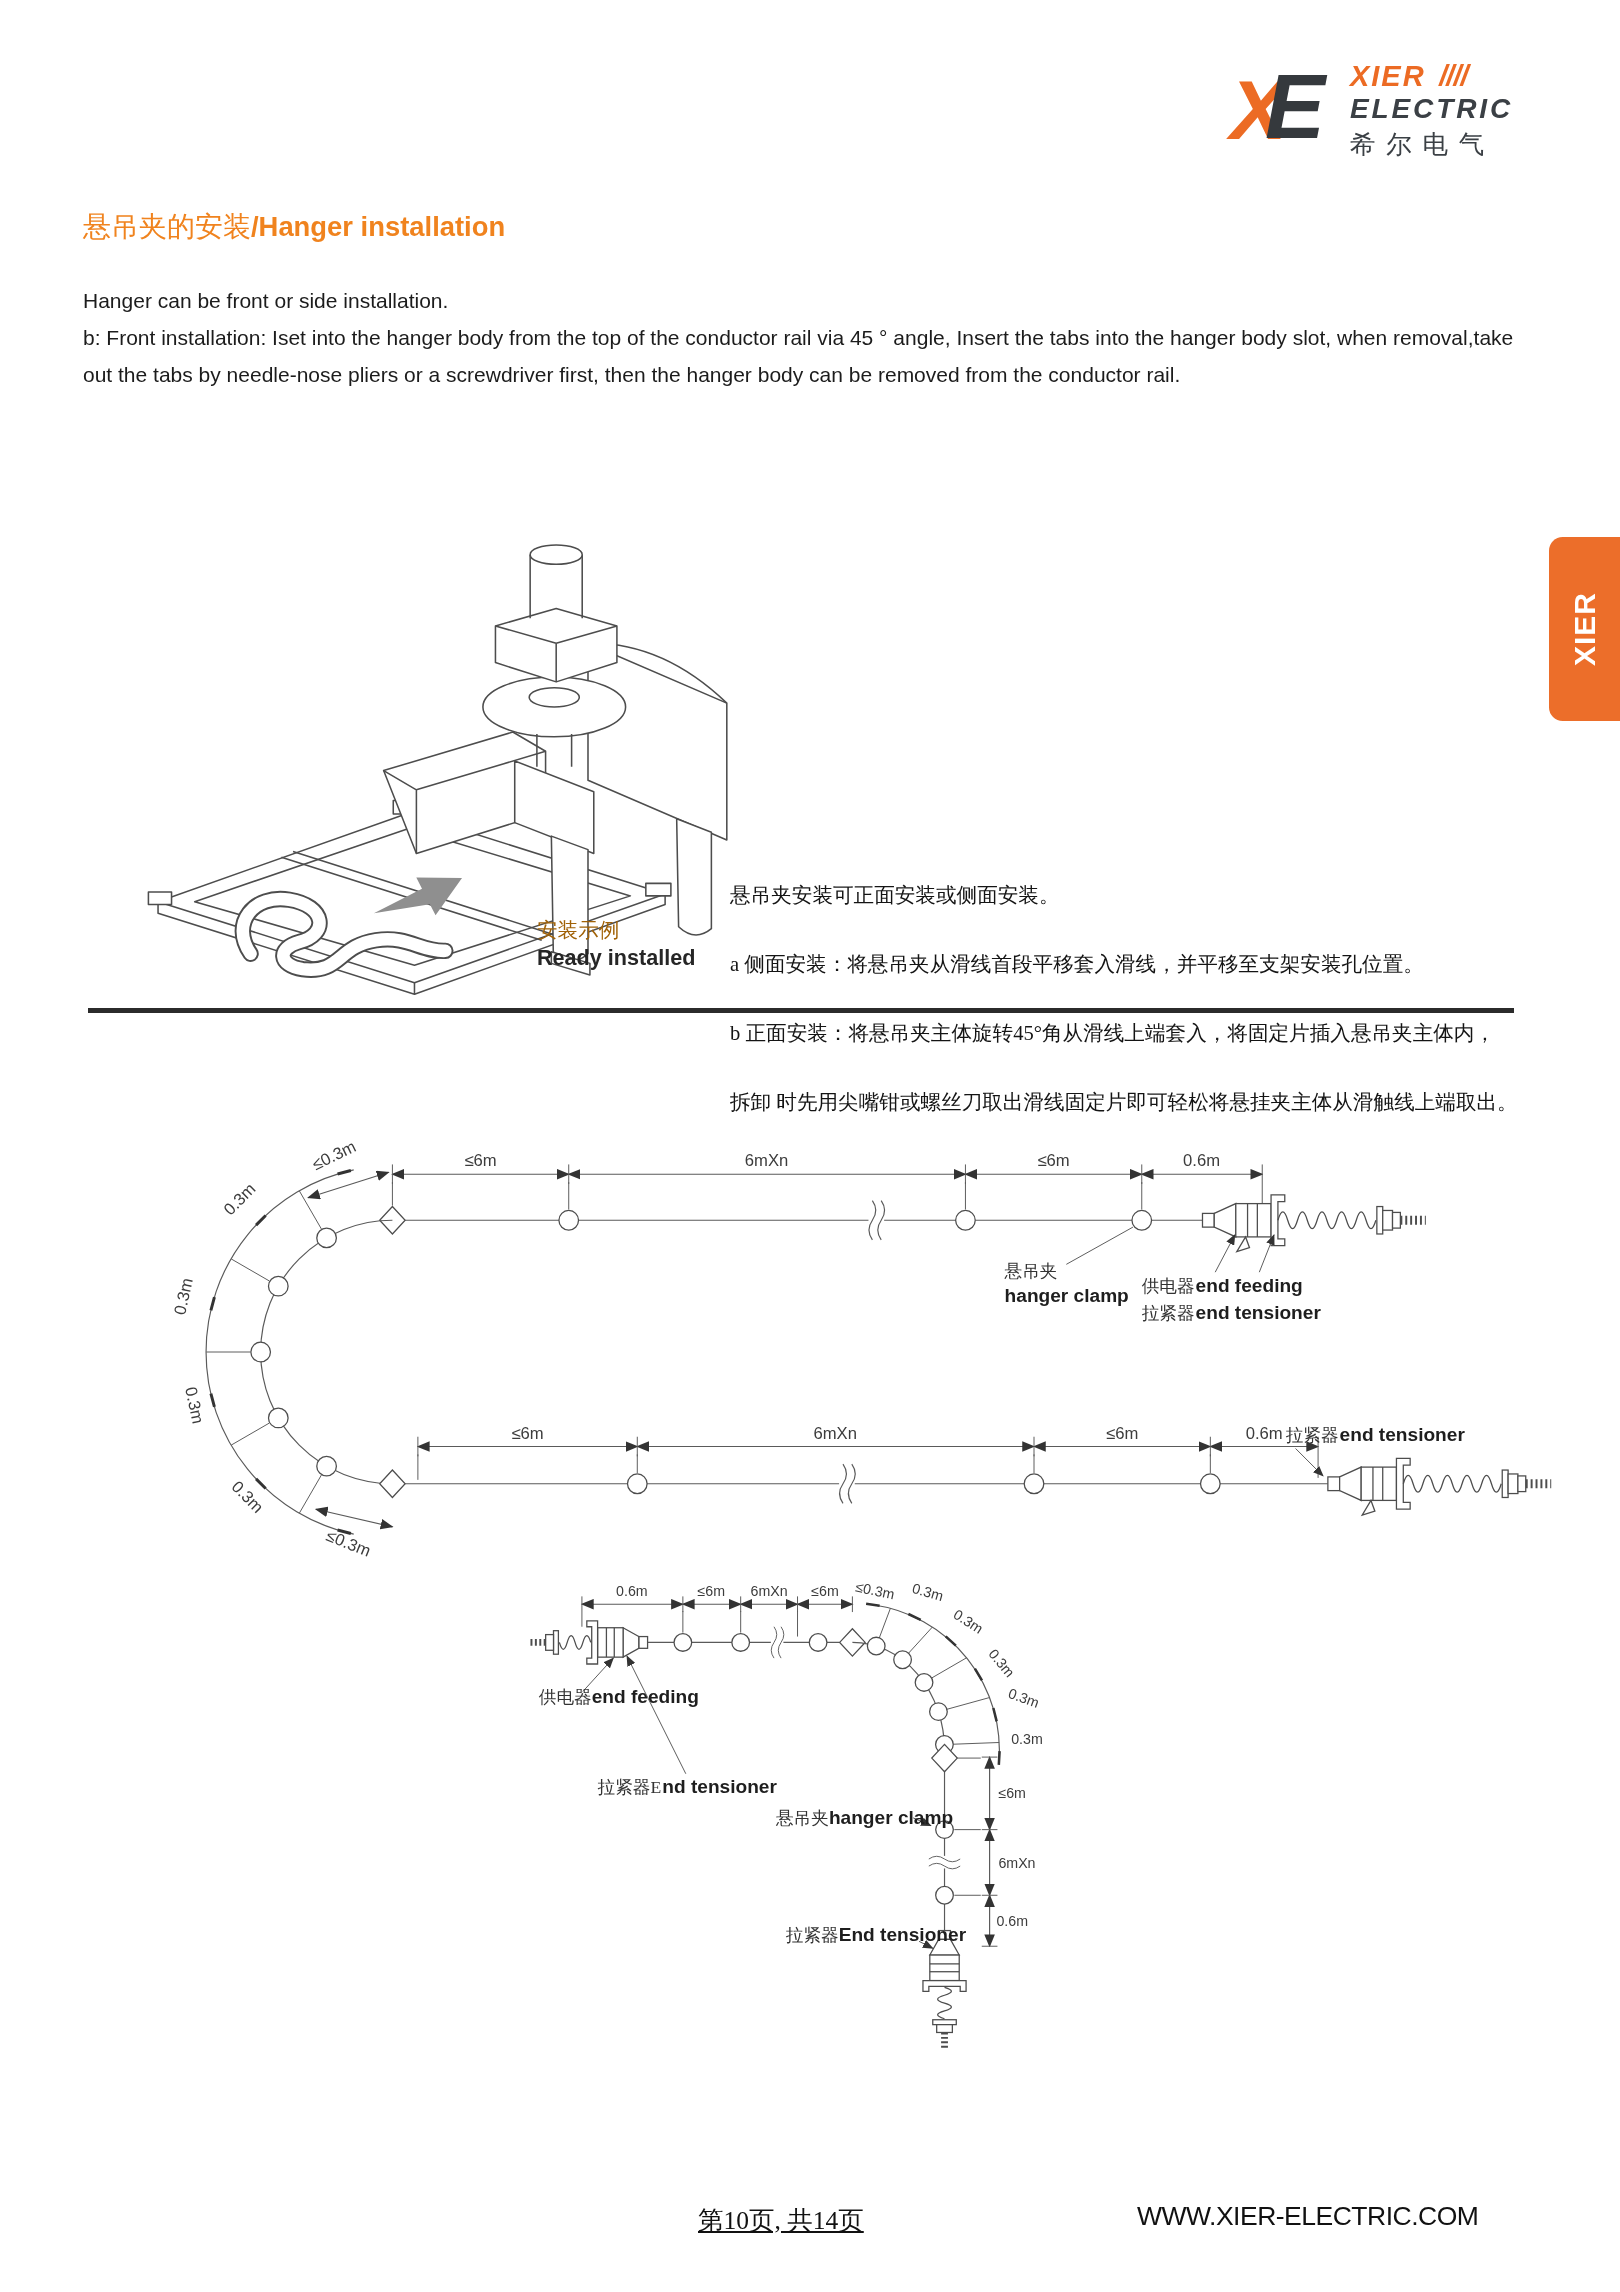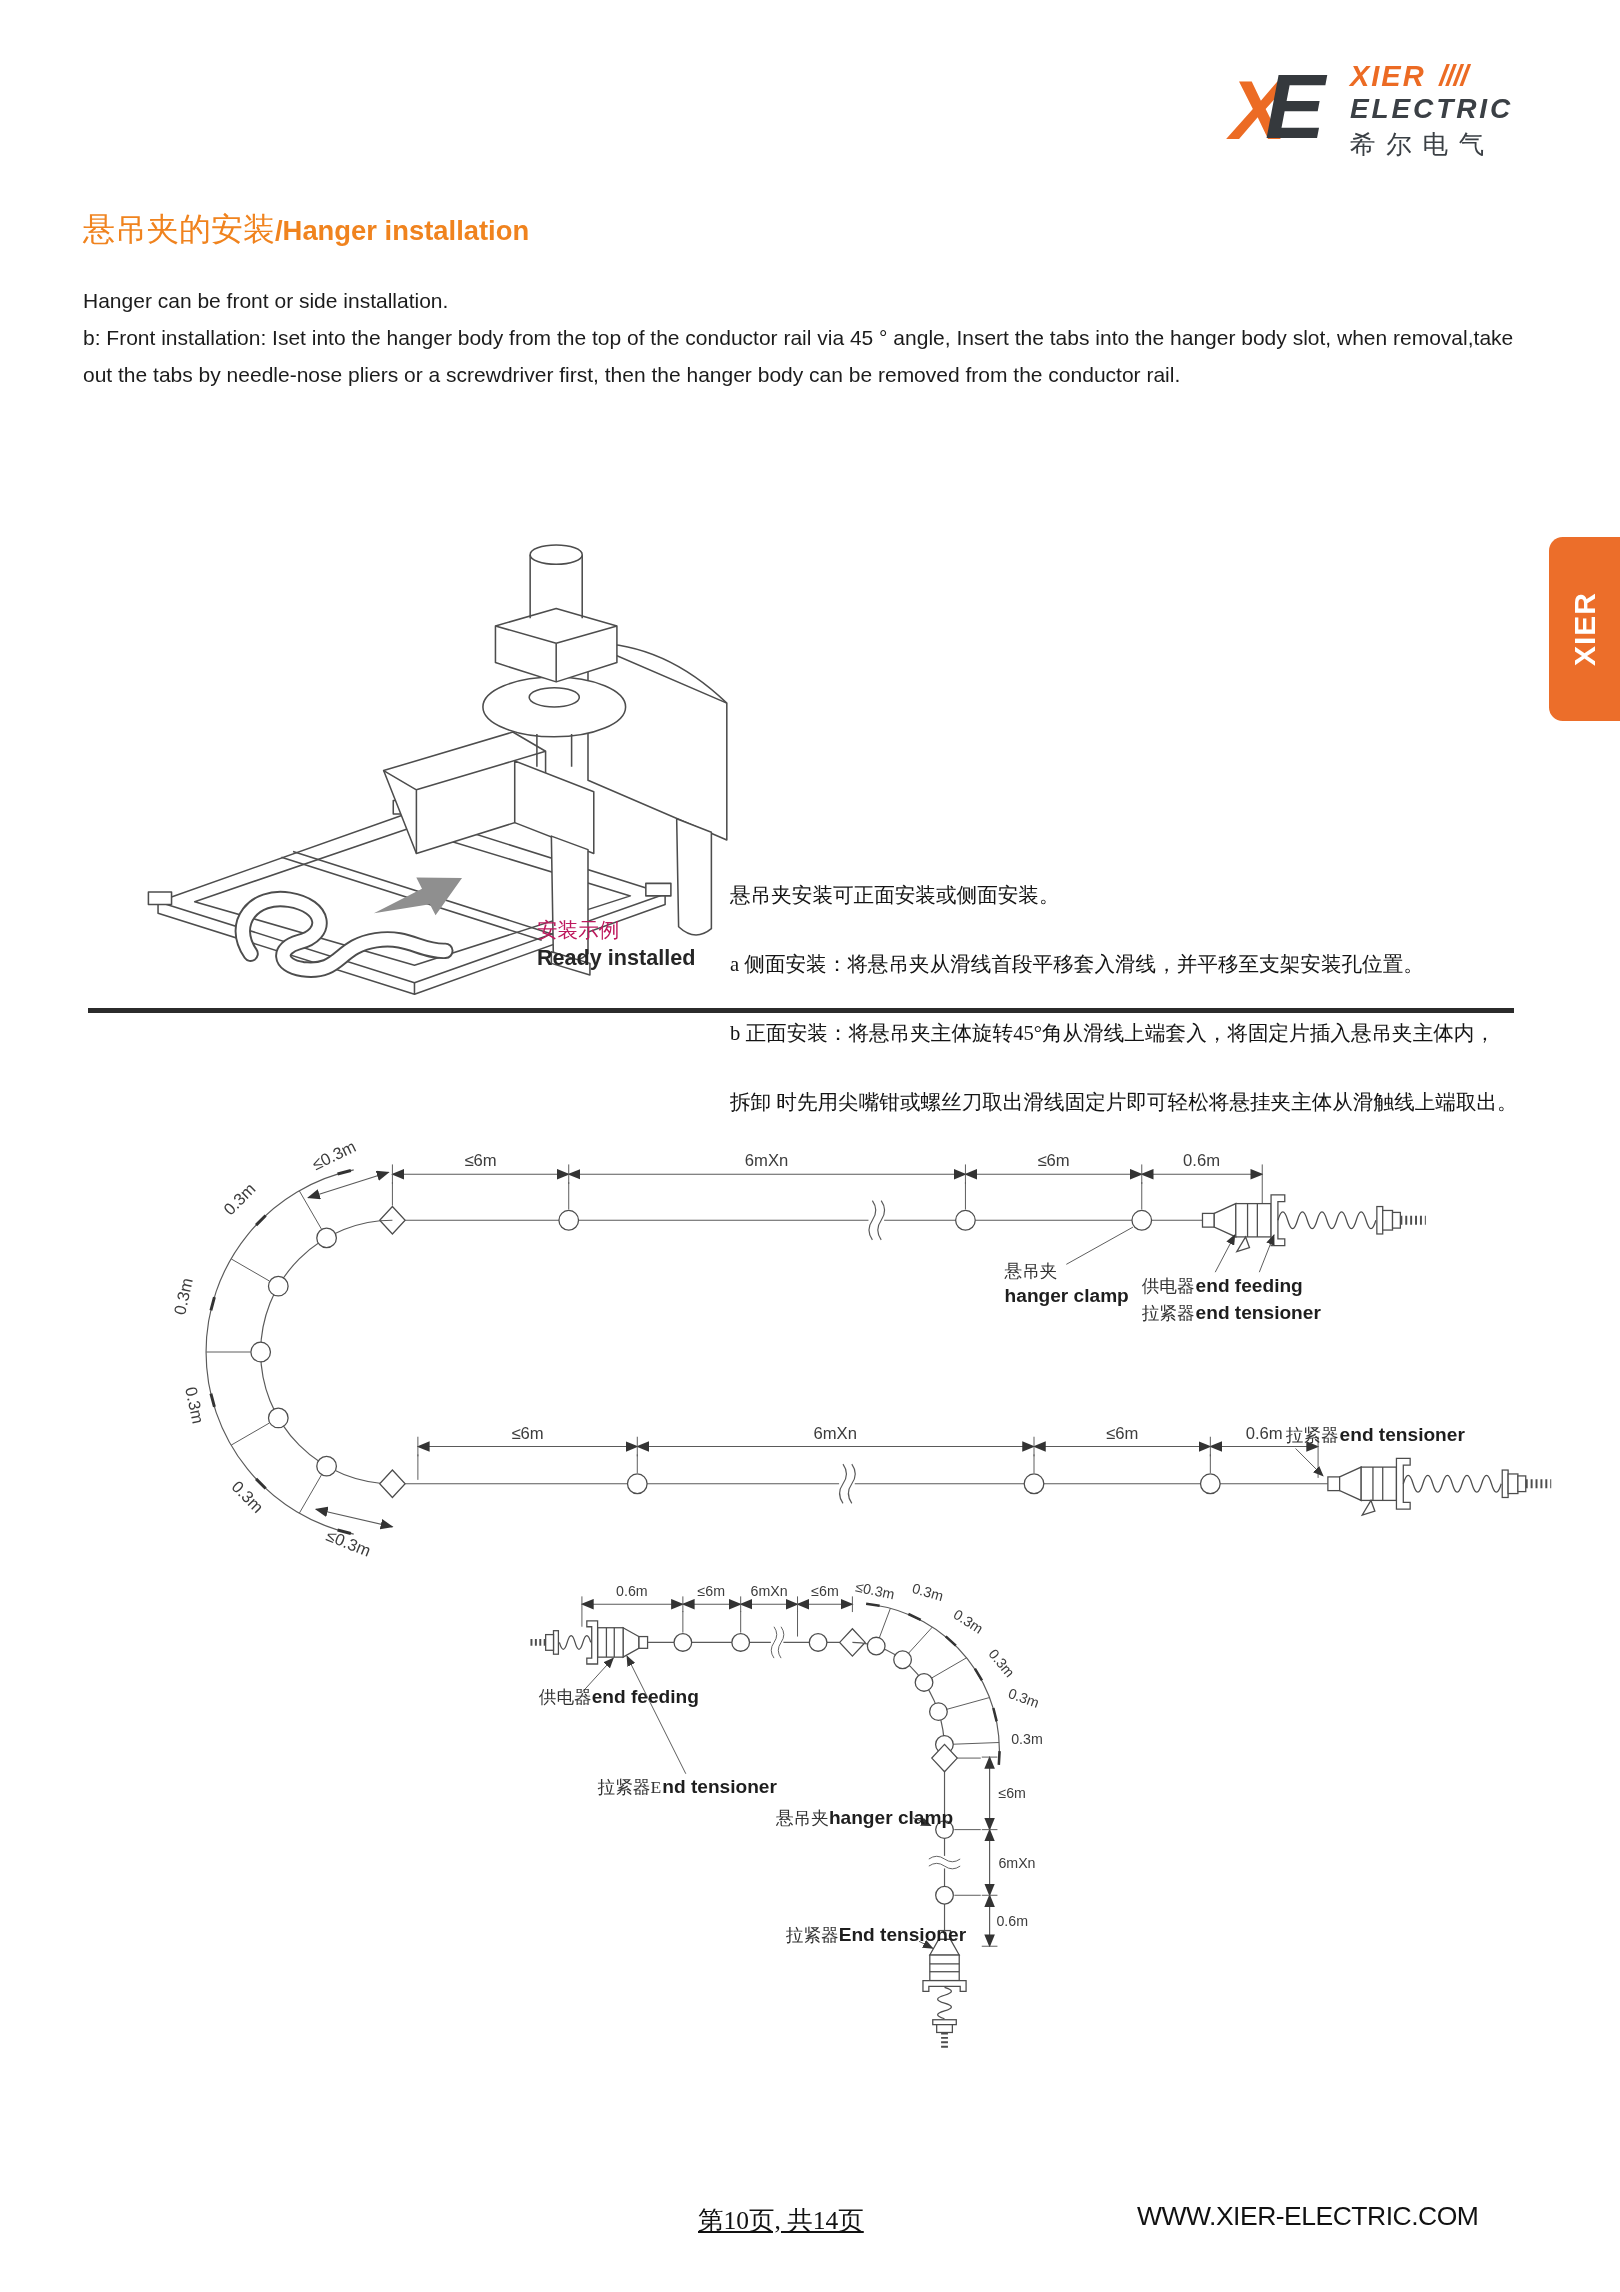--- a/index.html
+++ b/index.html
@@ -12,32 +12,32 @@
   .logo-x{position:absolute;left:0;top:5.9px;font:italic 900 84px "Liberation Sans",sans-serif;color:#ec6b24;line-height:1;}
   .logo-e2{position:absolute;left:35px;top:0px;font:italic 900 90px "Liberation Sans",sans-serif;color:#35393d;line-height:1;}
   .logo-text{margin-left:3.9px;line-height:1.05;}
   .logo-row1{font:italic 800 29px "Liberation Sans",sans-serif;color:#ec6b24;letter-spacing:2px;}
   .logo-row1 .slashes{font-style:italic;margin-left:13.7px;letter-spacing:-1px;}
   .logo-row2{font:italic 800 28px "Liberation Sans",sans-serif;color:#3b4045;letter-spacing:2.9px;}
   .logo-row3{font:400 25.5px "Liberation Serif",serif;color:#3b4045;letter-spacing:10.8px;margin-top:2px;}
 
   
   .sec-title{display:flex;align-items:baseline;white-space:nowrap;}
-  .sec-title .cn{font-family:"Liberation Serif",serif;font-size:32px;color:#f0831e;}
+  .sec-title .cn{font-family:"Liberation Serif",serif;font-size:28px;color:#f0831e;}
   .sec-title .sep{font-family:"Liberation Serif",serif;font-size:28px;color:#4a4a4a;}
   .sec-title .en{font-family:"Liberation Sans",sans-serif;font-weight:bold;font-size:27.4px;color:#f0831e;}
   .t1{left:83px;top:208px;}
   .t2{left:83px;top:1074px;}
 
   
   .bodytext{left:83px;top:282px;width:1453px;font-size:21px;line-height:37px;color:#1c1c1c;}
   .bodytext p{margin:0;}
 
   .caption{left:537px;top:917px;line-height:1.3;}
-  .caption .cn{font-family:"Liberation Serif",serif;font-size:20.6px;color:#be185d;}
+  .caption .cn{font-family:"Liberation Serif",serif;font-size:20.6px;color:#a16207;}
   .caption .en{font-weight:bold;font-size:21.6px;color:#262626;}
 
   .notes{left:730px;top:843px;width:855px;font-family:"Liberation Serif",serif;font-size:20.6px;line-height:34px;color:#141414;}
   .notes div{white-space:nowrap;margin-top:35px;}
 
   
   .side-tab{right:0;top:537px;width:71px;height:184px;background:#ec6e2a;border-radius:13.7px 0 0 13.7px;}
   .side-tab span{position:absolute;left:50%;top:50%;transform:translate(-50%,-50%) rotate(-90deg);color:#fff;font-weight:bold;font-size:30px;letter-spacing:1px;font-family:"Liberation Sans",sans-serif;}
 
   .divider{left:88px;top:1008px;width:1426px;height:4.9px;background:#2b2b2b;}

